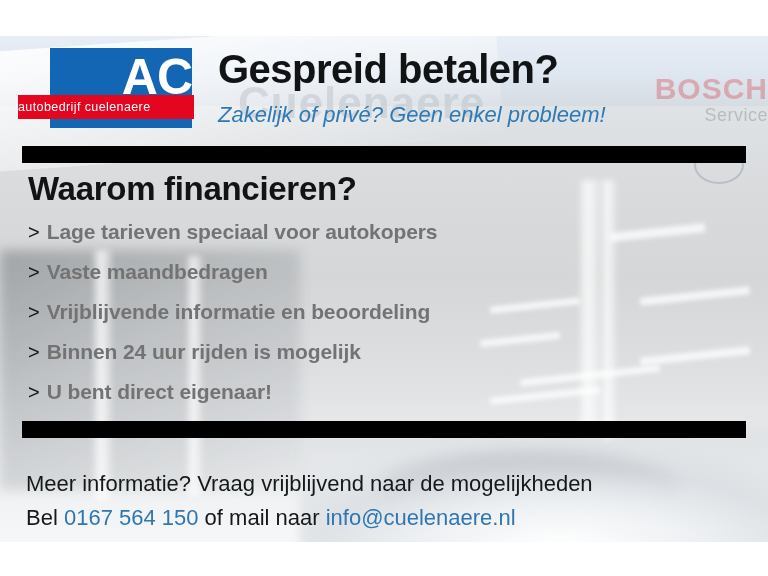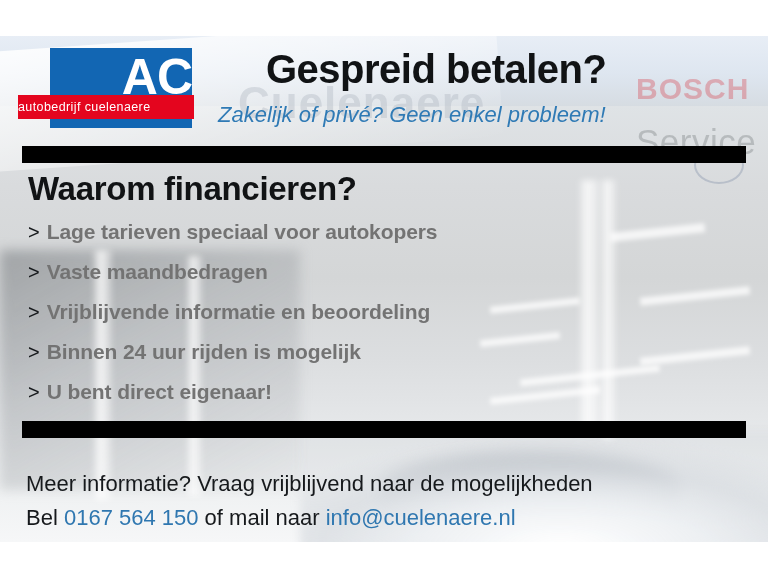--- a/index.html
+++ b/index.html
@@ -108,38 +108,38 @@
   .s5 { left: 640px; top: 352px; width: 110px; height: 8px; }
   .s6 { left: 520px; top: 372px; width: 140px; height: 7px; }
   .s7 { left: 490px; top: 392px; width: 110px; height: 7px; }
 
   
   .bosch-mark {
     position: absolute;
     left: 636px;
     top: 74px;
     width: 132px;
-    text-align: left;
+    text-align: right;
     line-height: 1;
     user-select: none;
   }
   .bosch-word {
     font-family: "Liberation Sans", sans-serif;
     font-weight: 700;
     font-size: 30px;
     letter-spacing: 1px;
     color: rgba(214,60,70,0.34);
   }
   .bosch-service {
     font-family: "Liberation Sans", sans-serif;
     font-weight: 400;
-    font-size: 35px;
+    font-size: 18px;
     letter-spacing: 0.5px;
     color: rgba(120,125,130,0.38);
-    margin-top: 20px;
+    margin-top: 2px;
   }
   .bosch-badge {
     position: absolute;
     left: 694px;
     top: 146px;
     width: 46px;
     height: 34px;
     border: 2px solid rgba(110,125,155,0.30);
     border-radius: 50%;
   }
@@ -223,21 +223,20 @@
   
   .headline {
     position: absolute;
     left: 218px;
     top: 47px;
     font-size: 40px;
     font-weight: 700;
     color: #111315;
     letter-spacing: -0.5px;
     white-space: nowrap;
-    margin-left: 48px;
   }
   .subhead {
     position: absolute;
     left: 218px;
     top: 102px;
     font-size: 22px;
     font-style: italic;
     font-weight: 400;
     color: #2f7ab5;
     white-space: nowrap;

